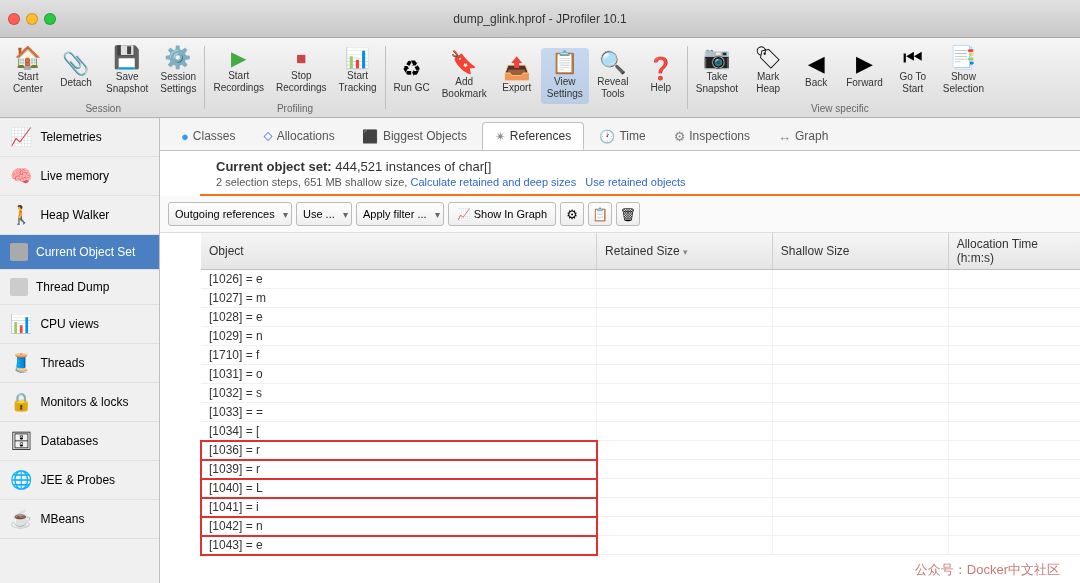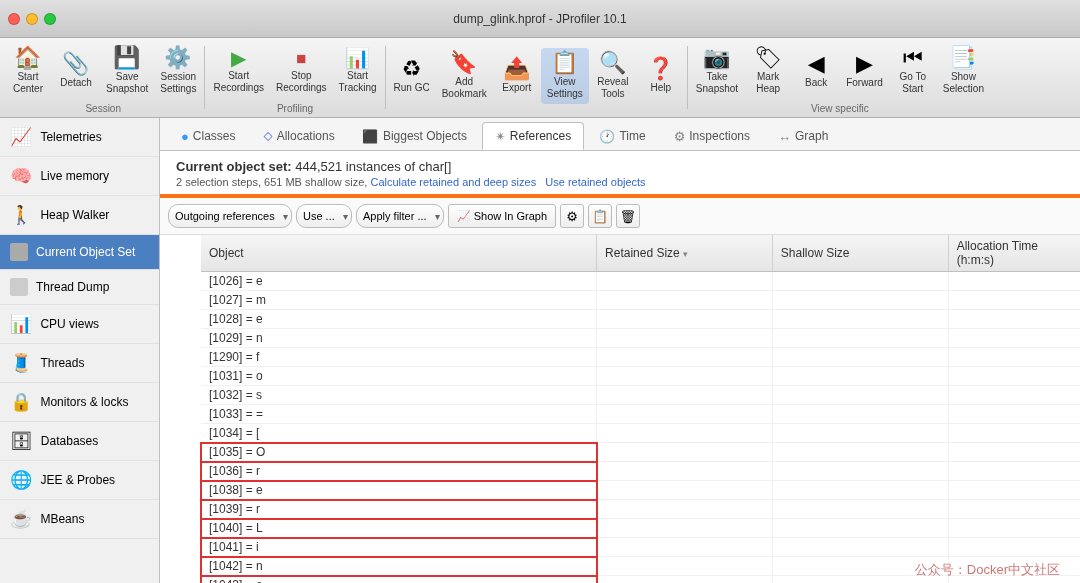--- a/index.html
+++ b/index.html
@@ -142,21 +142,22 @@
       background: white;
       border-color: #c0c0c0;
       border-bottom-color: white;
       color: #333;
     }
     .tab-icon { font-size: 13px; }
 
     
     .info-bar {
       padding: 8px 16px 6px;
-      border-bottom: 4px solid #f97316;
+      border-bottom: 2px solid #f97316;
+      margin-left: 40px;
     }
     .info-bar .current-obj {
       font-size: 13px;
       color: #333;
     }
     .info-bar .current-obj strong { font-weight: 600; }
     .info-bar .sub-info {
       font-size: 11px;
       color: #555;
       margin-top: 2px;
@@ -169,21 +170,21 @@
       align-items: center;
       padding: 6px 8px;
       gap: 4px;
       border-bottom: 1px solid #ddd;
       background: #fafafa;
     }
     .filter-select {
       height: 24px;
       font-size: 11px;
       border: 1px solid #bbb;
-      border-radius: 10px;
+      border-radius: 3px;
       background: linear-gradient(to bottom, #fff, #eee);
       padding: 0 16px 0 6px;
       cursor: pointer;
       appearance: none;
       -webkit-appearance: none;
       position: relative;
     }
     .select-wrapper {
       position: relative;
       display: inline-flex;
@@ -562,21 +563,21 @@
                 <td></td>
                 <td></td>
               </tr>
               <tr>
                 <td>[1029] = n</td>
                 <td></td>
                 <td></td>
                 <td></td>
               </tr>
               <tr>
-                <td>[1290] = f</td>
+                <td>[1710] = f</td>
                 <td></td>
                 <td></td>
                 <td></td>
               </tr>
               <tr>
                 <td>[1031] = o</td>
                 <td></td>
                 <td></td>
                 <td></td>
               </tr>
@@ -587,38 +588,26 @@
                 <td></td>
               </tr>
               <tr>
                 <td>[1033] = =</td>
                 <td></td>
                 <td></td>
                 <td></td>
               </tr>
               <tr>
                 <td>[1034] = [</td>
-                <td></td>
-                <td></td>
-                <td></td>
-              </tr>
-              <tr class="row-highlighted">
-                <td>[1035] = O</td>
                 <td></td>
                 <td></td>
                 <td></td>
               </tr>
               <tr class="row-highlighted">
                 <td>[1036] = r</td>
-                <td></td>
-                <td></td>
-                <td></td>
-              </tr>
-              <tr class="row-highlighted">
-                <td>[1038] = e</td>
                 <td></td>
                 <td></td>
                 <td></td>
               </tr>
               <tr class="row-highlighted">
                 <td>[1039] = r</td>
                 <td></td>
                 <td></td>
                 <td></td>
               </tr>

